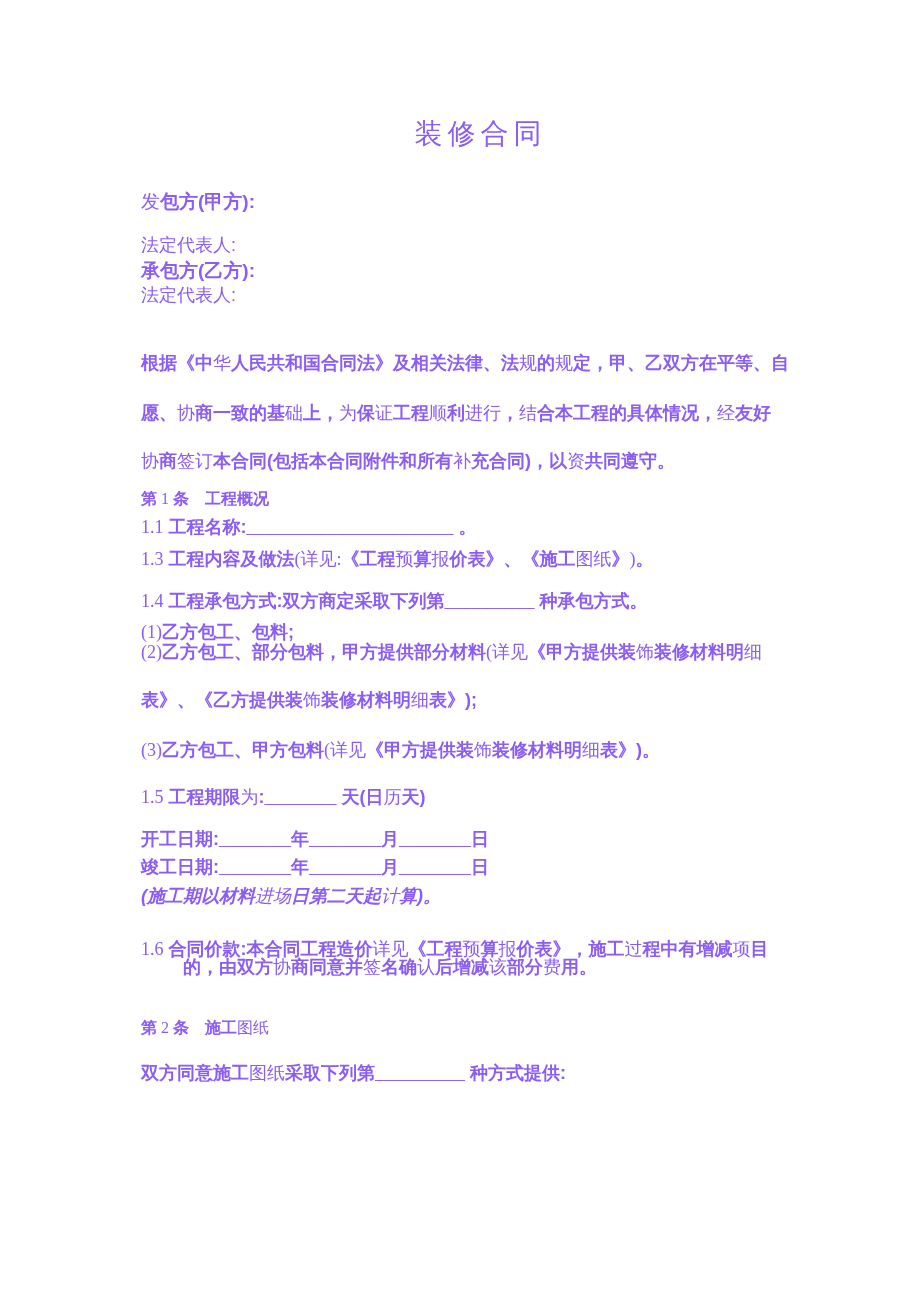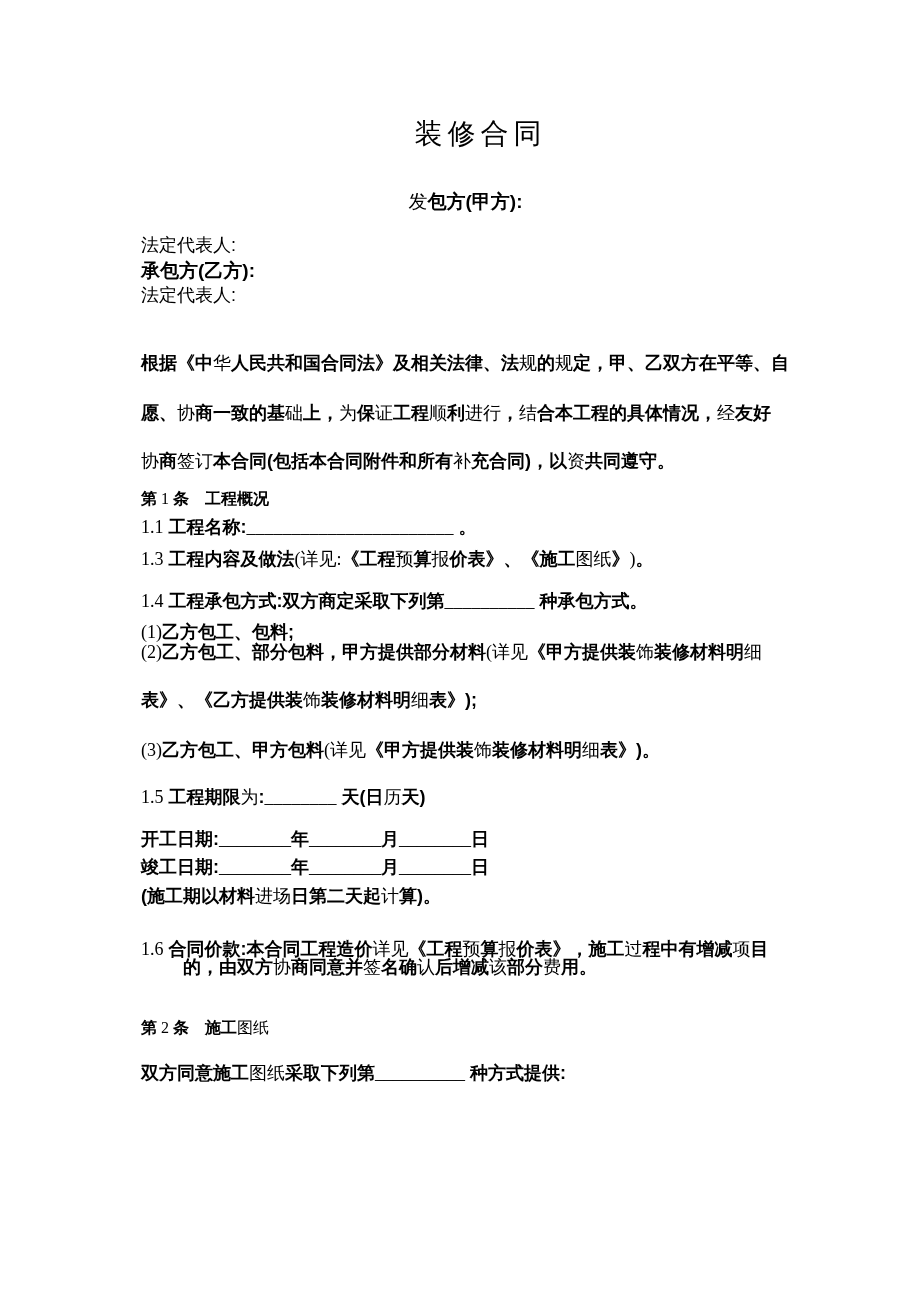--- a/index.html
+++ b/index.html
@@ -1,21 +1,21 @@
 <!DOCTYPE html>
 <html><head>
 <meta charset="utf-8">
 <style>
   html,body{margin:0;padding:0;background:#ffffff;}
   .page{
     position:relative;
     width:920px;
     height:1302px;
     background:#ffffff;
-    color:#000000;
+    color:#8b5cf6;
     overflow:hidden;
   }
   .content{
     padding:120px 130px 0 141px;
   }
   .line{
     line-height:1;
     white-space:nowrap;
     font-family:"Liberation Sans","DejaVu Sans",sans-serif;
   }
@@ -36,37 +36,37 @@
     font-weight:400;
     font-family:"Liberation Serif","DejaVu Serif",serif;
   }
 </style>
 </head>
 <body>
 
 <div class="page">
   <div class="content">
       <div class="line title" style="margin-top: 0px;"><span>装修合同</span></div>
-      <div class="line label" style="margin-top: 44px; text-align: center;"><span class="lt">发</span><span>包方(甲方):</span></div>
+      <div class="line label" style="margin-top: 44px;"><span class="lt">发</span><span>包方(甲方):</span></div>
       <div class="line plain" style="margin-top: 25px;"><span>法定代表人:</span></div>
       <div class="line label" style="margin-top: 7px;"><span>承包方(乙方):</span></div>
       <div class="line plain" style="margin-top: 6px;"><span>法定代表人:</span></div>
       <div class="line body" style="margin-top: 50px;"><span>根据《中</span><span class="lt">华</span><span>人民共和国合同法》及相关法律、法</span><span class="lt">规</span><span>的</span><span class="lt">规</span><span>定，甲、乙双方在平等、自</span></div>
       <div class="line body" style="margin-top: 32px;"><span>愿、</span><span class="lt">协</span><span>商一致的基</span><span class="lt">础</span><span>上，</span><span class="lt">为</span><span>保</span><span class="lt">证</span><span>工程</span><span class="lt">顺</span><span>利</span><span class="lt">进行</span><span>，</span><span class="lt">结</span><span>合本工程的具体情况，</span><span class="lt">经</span><span>友好</span></div>
       <div class="line body" style="margin-top: 30px;"><span class="lt">协</span><span>商</span><span class="lt">签订</span><span>本合同(包括本合同附件和所有</span><span class="lt">补</span><span>充合同)，以</span><span class="lt">资</span><span>共同遵守。</span></div>
       <div class="line h" style="margin-top: 21px;"><span>第</span><span class="lt"> 1 </span><span>条　工程概况</span></div>
       <div class="line body" style="margin-top: 11px;"><span class="lt">1.1</span><span> 工程名称:</span><span class="lt">_______________________</span><span> 。</span></div>
       <div class="line body" style="margin-top: 14px;"><span class="lt">1.3</span><span> 工程内容及做法</span><span class="lt">(详见:</span><span>《工程</span><span class="lt">预</span><span>算</span><span class="lt">报</span><span>价表》、《施工</span><span class="lt">图纸</span><span>》</span><span class="lt">)</span><span>。</span></div>
       <div class="line body" style="margin-top: 24px;"><span class="lt">1.4</span><span> 工程承包方式:双方商定采取下列第</span><span class="lt">__________</span><span> 种承包方式。</span></div>
       <div class="line body" style="margin-top: 13px;"><span class="lt">(1)</span><span>乙方包工、包料;</span></div>
       <div class="line body" style="margin-top: 2px;"><span class="lt">(2)</span><span>乙方包工、部分包料，甲方提供部分材料</span><span class="lt">(详见</span><span>《甲方提供装</span><span class="lt">饰</span><span>装修材料明</span><span class="lt">细</span></div>
       <div class="line body" style="margin-top: 30px;"><span>表》、《乙方提供装</span><span class="lt">饰</span><span>装修材料明</span><span class="lt">细</span><span>表》);</span></div>
       <div class="line body" style="margin-top: 32px;"><span class="lt">(3)</span><span>乙方包工、甲方包料</span><span class="lt">(详见</span><span>《甲方提供装</span><span class="lt">饰</span><span>装修材料明</span><span class="lt">细</span><span>表》)。</span></div>
       <div class="line body" style="margin-top: 29px;"><span class="lt">1.5</span><span> 工程期限</span><span class="lt">为</span><span>:</span><span class="lt">________</span><span> 天(日</span><span class="lt">历</span><span>天)</span></div>
       <div class="line body" style="margin-top: 24px;"><span>开工日期:</span><span class="lt">________</span><span>年</span><span class="lt">________</span><span>月</span><span class="lt">________</span><span>日</span></div>
       <div class="line body" style="margin-top: 10px;"><span>竣工日期:</span><span class="lt">________</span><span>年</span><span class="lt">________</span><span>月</span><span class="lt">________</span><span>日</span></div>
-      <div class="line body" style="margin-top: 11px;"><span>(施工期以材料</span><span class="lt">进场</span><span>日第二天起</span><span class="lt">计</span><span>算)。</span></div>
+      <div class="line body" style="margin-top: 11px; font-style: italic;"><span>(施工期以材料</span><span class="lt">进场</span><span>日第二天起</span><span class="lt">计</span><span>算)。</span></div>
       <div class="line body" style="margin-top: 35px;"><span class="lt">1.6</span><span> 合同价款:本合同工程造价</span><span class="lt">详见</span><span>《工程</span><span class="lt">预</span><span>算</span><span class="lt">报</span><span>价表》，施工</span><span class="lt">过</span><span>程中有增减</span><span class="lt">项</span><span>目</span></div>
       <div class="line body" style=" padding-left: 42px;"><span>的，由双方</span><span class="lt">协</span><span>商同意并</span><span class="lt">签</span><span>名确</span><span class="lt">认</span><span>后增减</span><span class="lt">该</span><span>部分</span><span class="lt">费</span><span>用。</span></div>
       <div class="line h" style="margin-top: 44px;"><span>第</span><span class="lt"> 2 </span><span>条　施工</span><span class="lt">图纸</span></div>
       <div class="line body" style="margin-top: 28px;"><span>双方同意施工</span><span class="lt">图纸</span><span>采取下列第</span><span class="lt">__________</span><span> 种方式提供:</span></div>
     </div>
 </div>
 
 </body></html>

